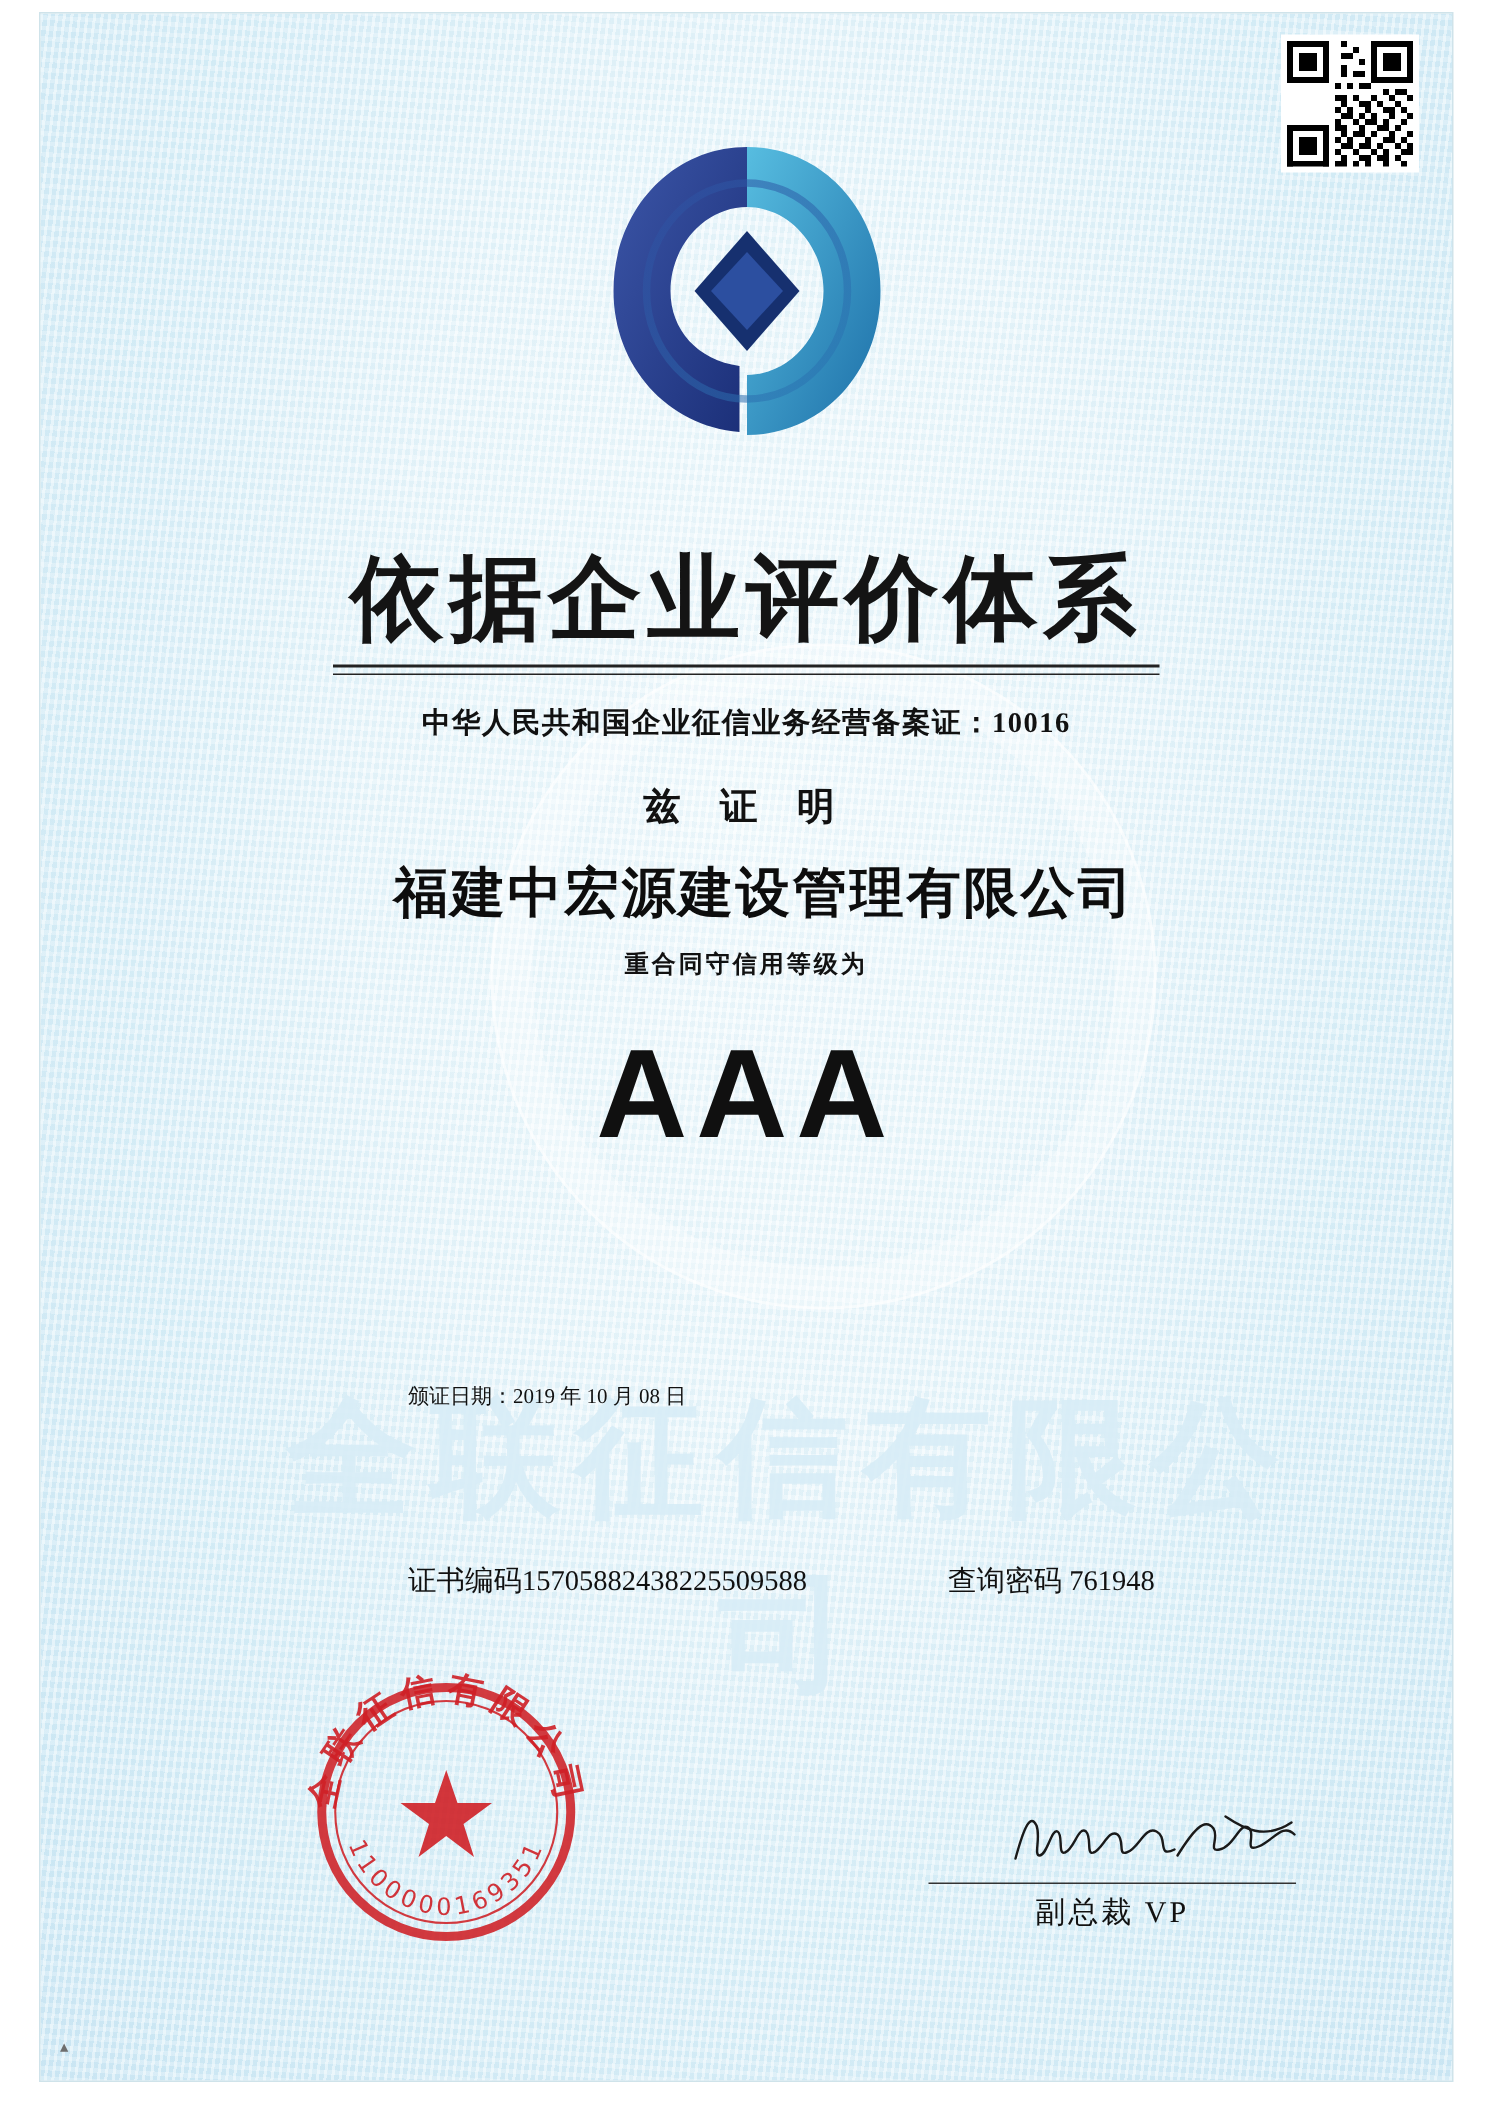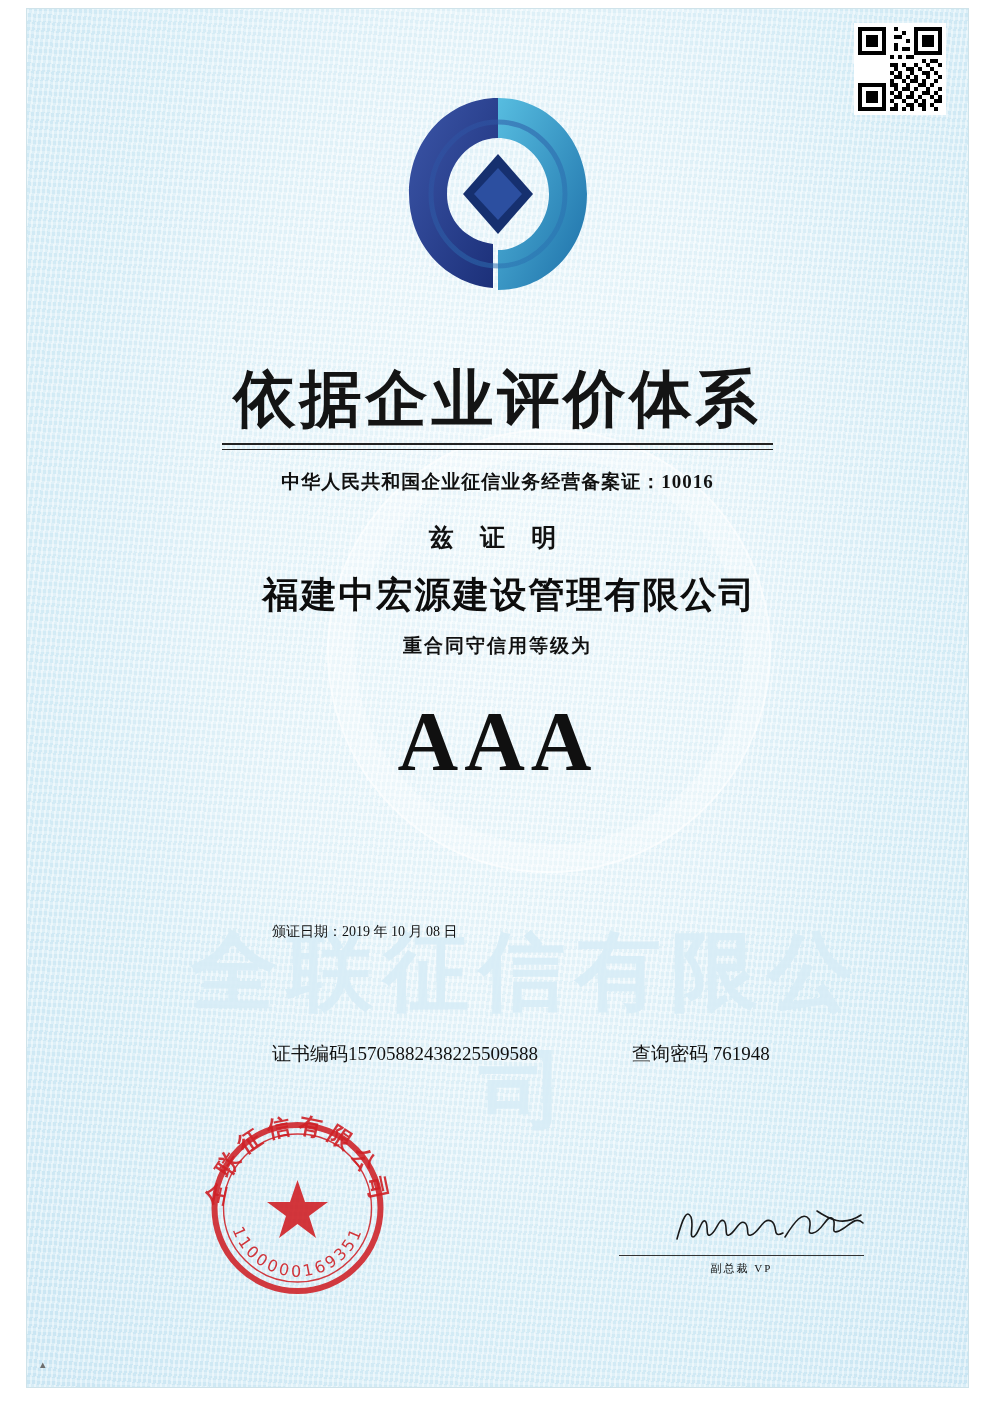--- a/index.html
+++ b/index.html
@@ -152,36 +152,35 @@
     font-weight: bold;
     letter-spacing: 2px;
     color: #0d0d0d;
     padding-left: 24px;
   }
   .grade-label {
     position: absolute;
     left: 0; right: 0;
     top: 624px;
     text-align: center;
-    font-size: 19px;
+    font-size: 16px;
     font-weight: bold;
     letter-spacing: 2px;
     color: #111;
   }
   .grade {
     position: absolute;
     left: 0; right: 0;
     top: 672px;
     text-align: center;
-    font-family: Liberation Serif, serif;
+    font-family: Liberation Sans, sans-serif;
     font-size: 84px;
     font-weight: bold;
     letter-spacing: 6px;
     color: #101010;
-    margin-top: 12px;
   }
 
   
   .body-text {
     position: absolute;
     left: 233px;
     width: 625px;
     top: 788px;
     font-size: 21px;
     font-weight: bold;
@@ -249,21 +248,21 @@
     top: 1188px;
     width: 210px;
     height: 56px;
   }
   .sig-title {
     position: absolute;
     left: 592px;
     top: 1252px;
     width: 245px;
     text-align: center;
-    font-size: 11px;
+    font-size: 20px;
     color: #111;
     letter-spacing: 2px;
   }
 
   .corner-mark {
     position: absolute;
     left: 40px;
     top: 1358px;
     font-size: 11px;
     color: #6d6d6d;

